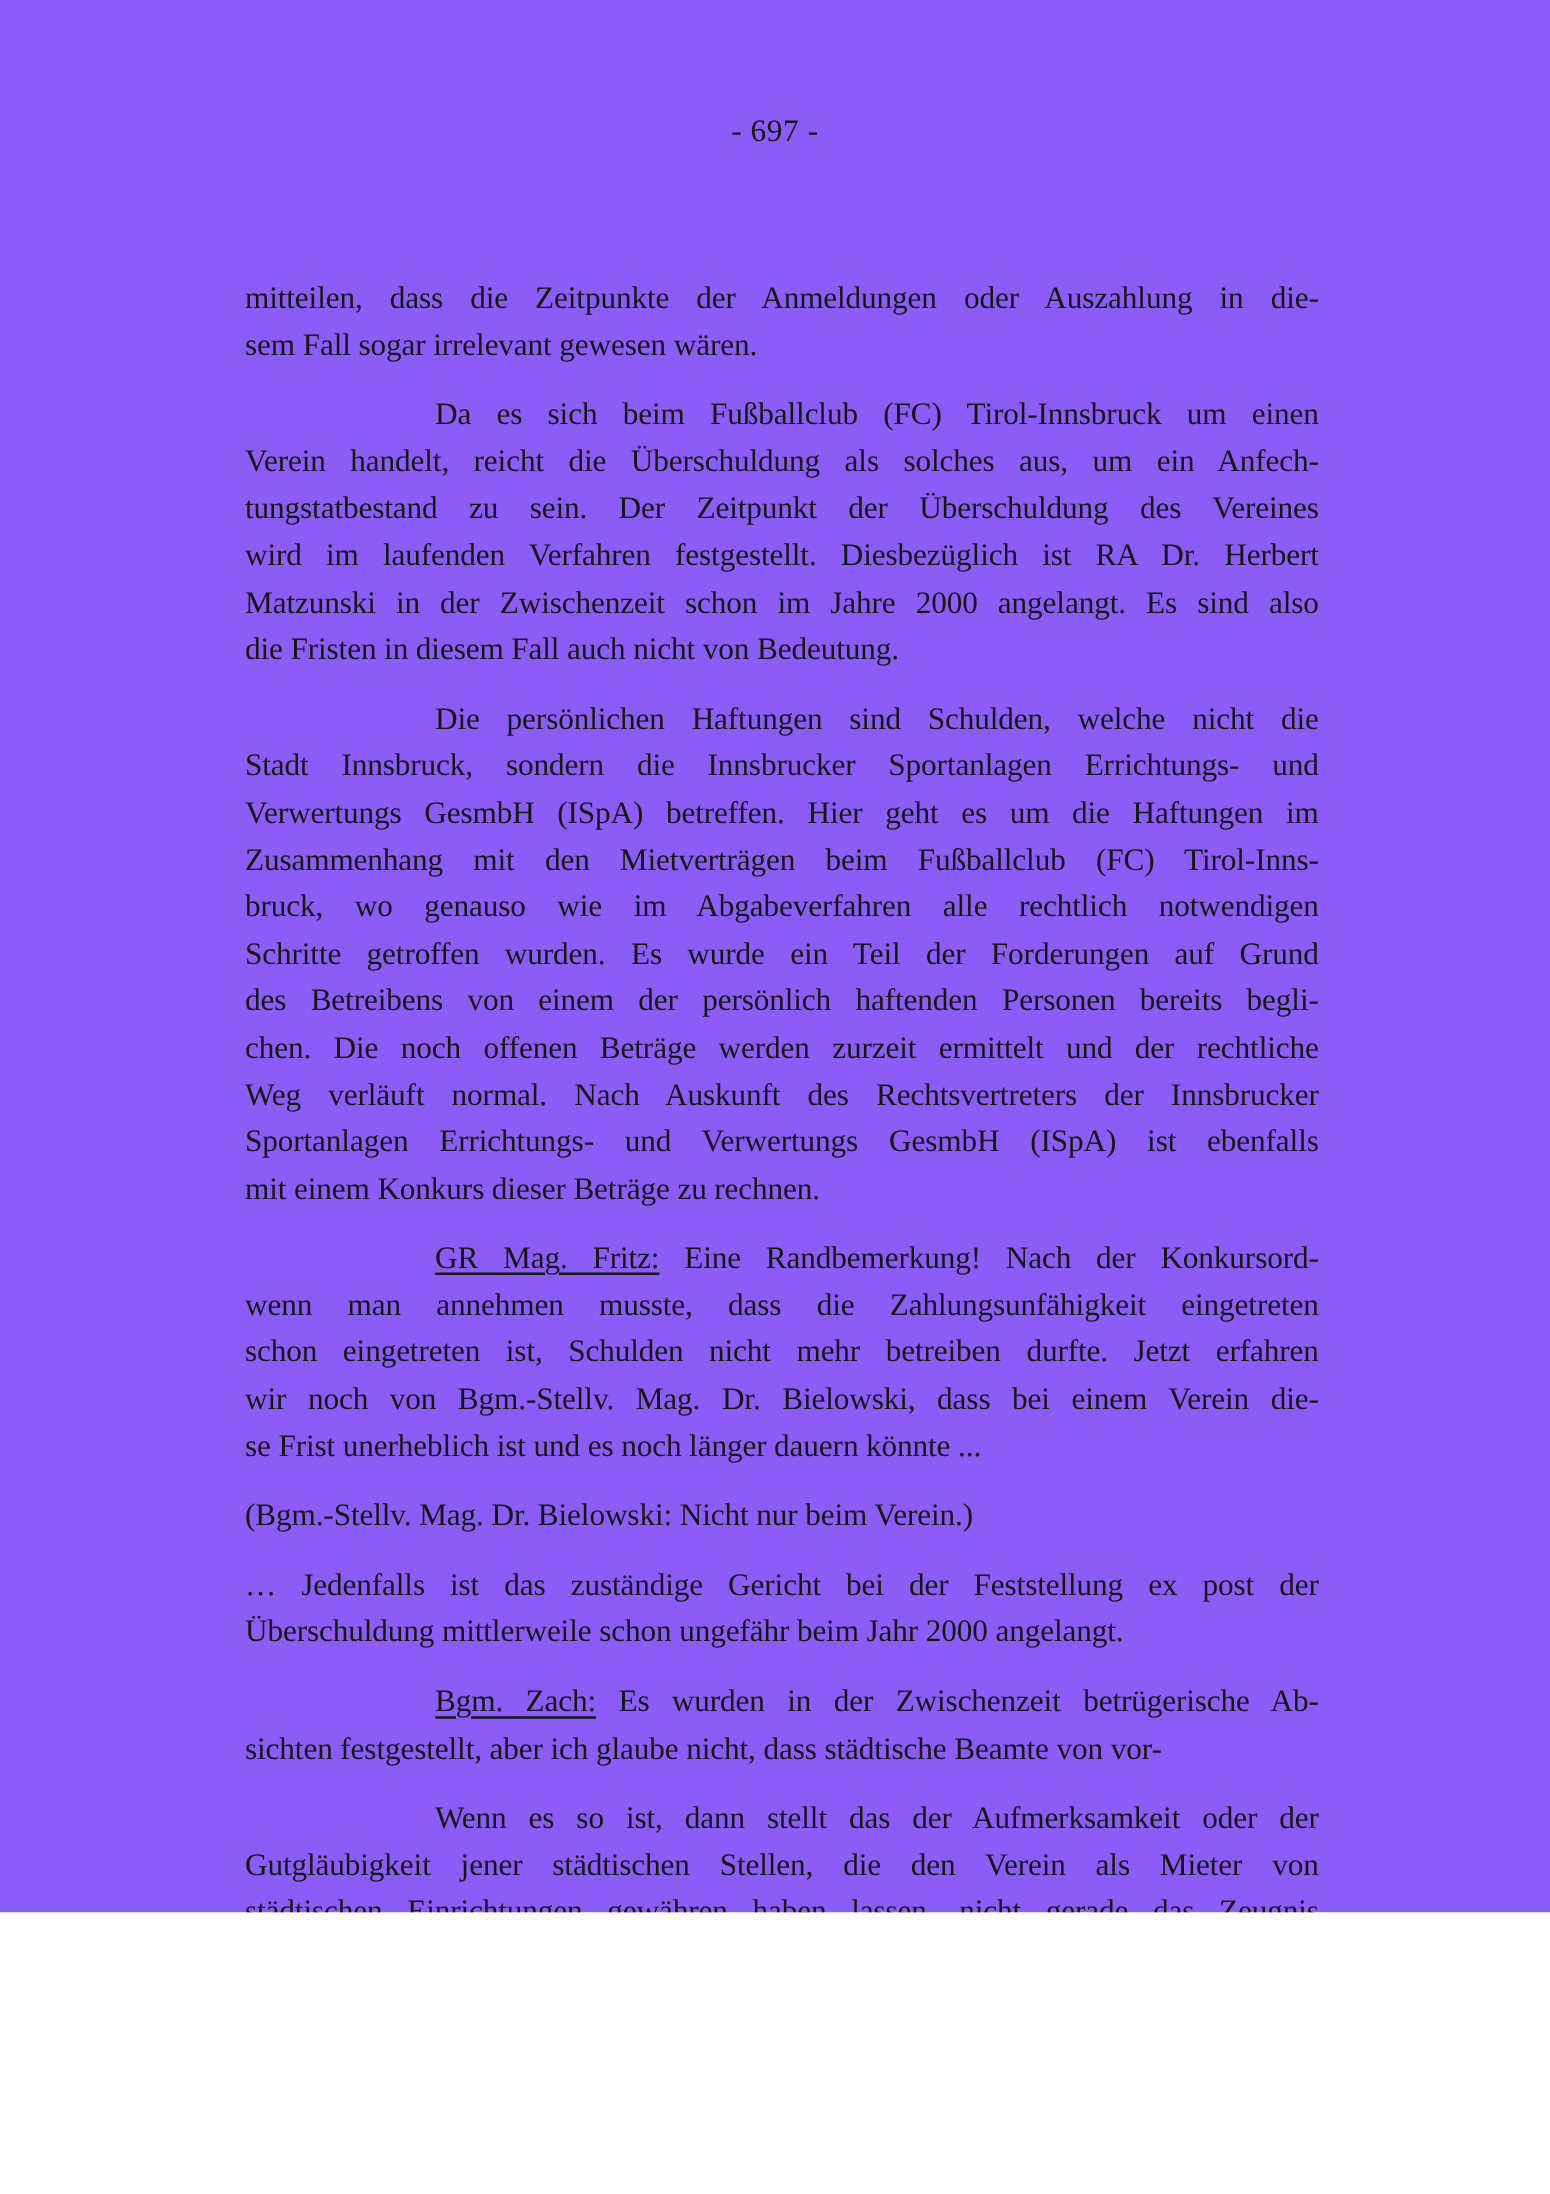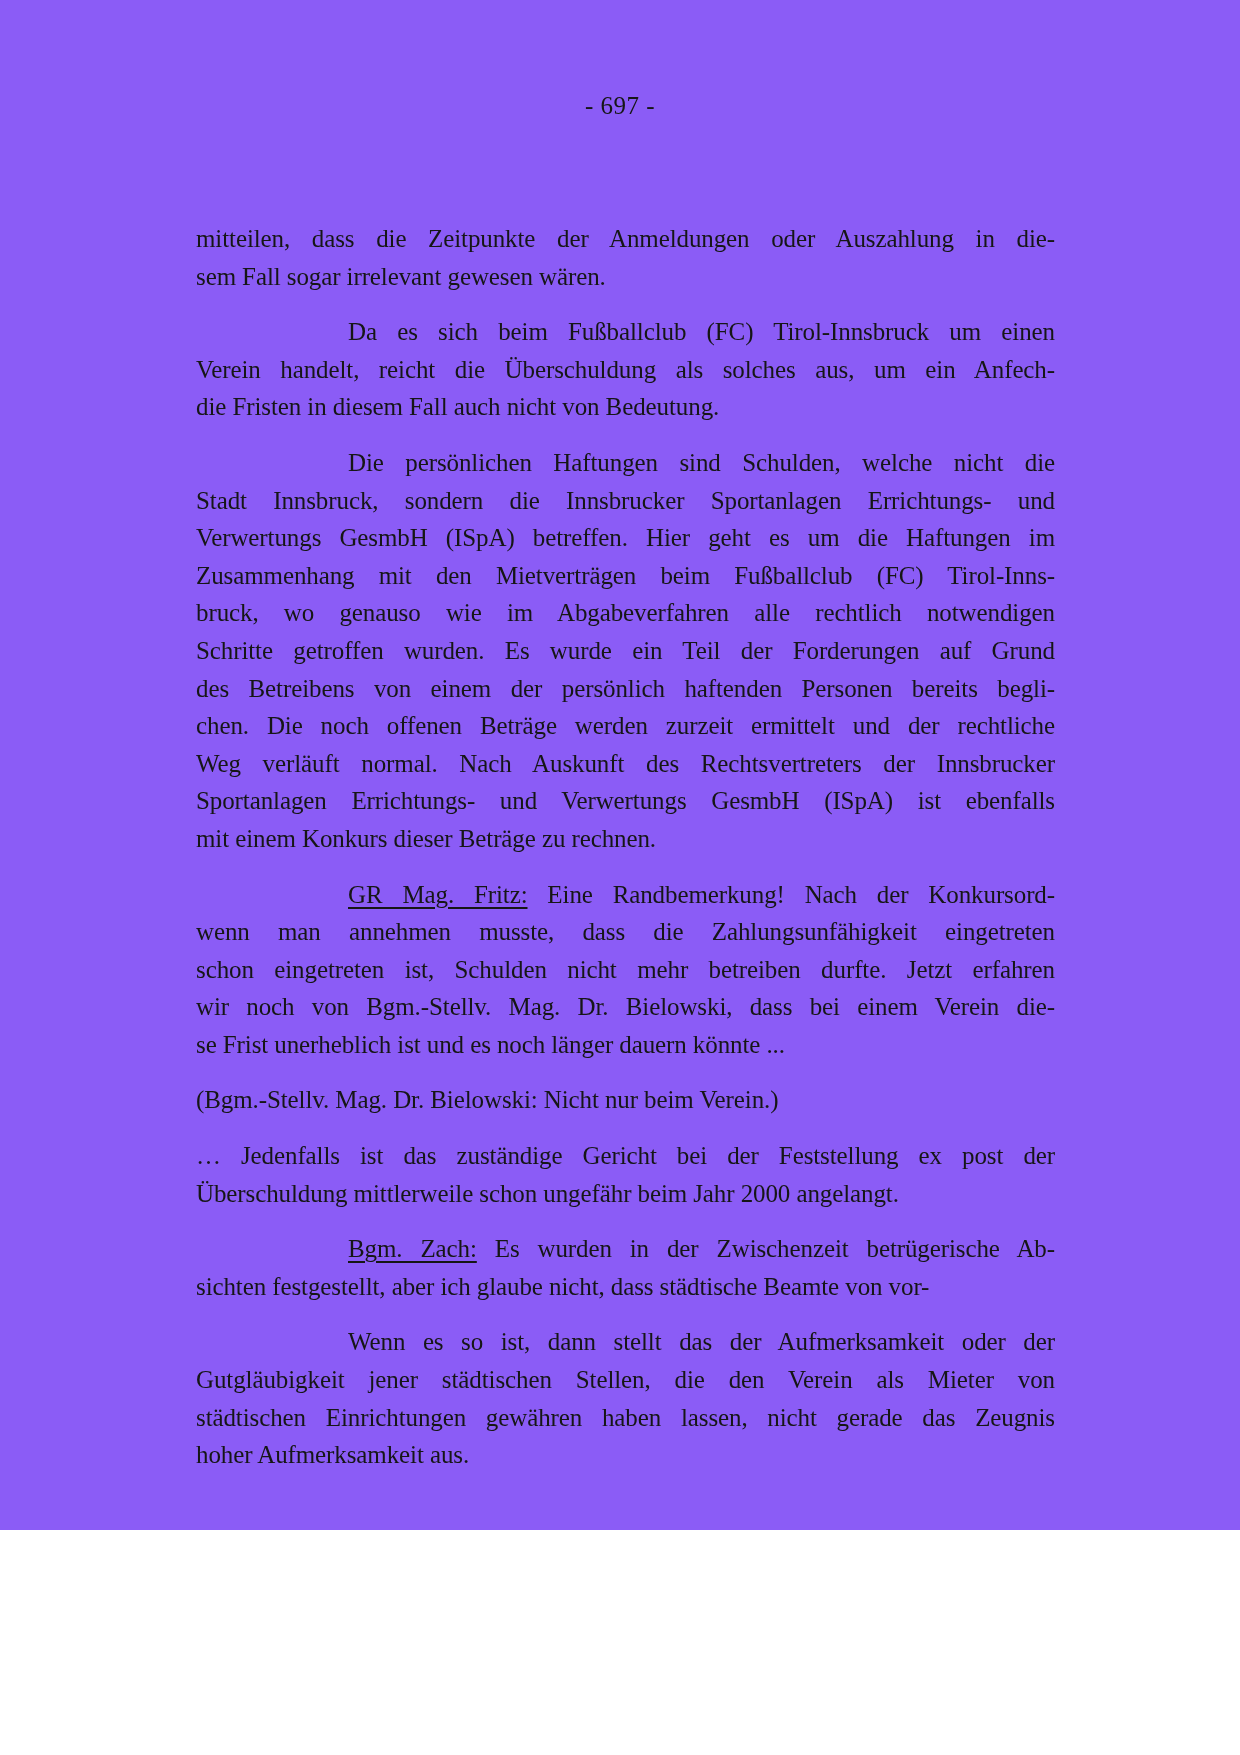--- a/index.html
+++ b/index.html
@@ -67,20 +67,23 @@
 <div class="page">
   <div class="page-number">- 697 -</div>
   <div class="body-text">
       <div class="paragraph">
         <div class="line just"><span>mitteilen, dass die Zeitpunkte der Anmeldungen oder Auszahlung in die-</span></div>
         <div class="line"><span>sem Fall sogar irrelevant gewesen wären.</span></div>
       </div>
       <div class="paragraph">
         <div class="line just indent"><span>Da es sich beim Fußballclub (FC) Tirol-Innsbruck um einen</span></div>
         <div class="line just"><span>Verein handelt, reicht die Überschuldung als solches aus, um ein Anfech-</span></div>
+        <div class="line just"><span>tungstatbestand zu sein. Der Zeitpunkt der Überschuldung des Vereines</span></div>
+        <div class="line just"><span>wird im laufenden Verfahren festgestellt. Diesbezüglich ist RA Dr. Herbert</span></div>
+        <div class="line just"><span>Matzunski in der Zwischenzeit schon im Jahre 2000 angelangt. Es sind also</span></div>
         <div class="line"><span>die Fristen in diesem Fall auch nicht von Bedeutung.</span></div>
       </div>
       <div class="paragraph">
         <div class="line just indent"><span>Die persönlichen Haftungen sind Schulden, welche nicht die</span></div>
         <div class="line just"><span>Stadt Innsbruck, sondern die Innsbrucker Sportanlagen Errichtungs- und</span></div>
         <div class="line just"><span>Verwertungs GesmbH (ISpA) betreffen. Hier geht es um die Haftungen im</span></div>
         <div class="line just"><span>Zusammenhang mit den Mietverträgen beim Fußballclub (FC) Tirol-Inns-</span></div>
         <div class="line just"><span>bruck, wo genauso wie im Abgabeverfahren alle rechtlich notwendigen</span></div>
         <div class="line just"><span>Schritte getroffen wurden. Es wurde ein Teil der Forderungen auf Grund</span></div>
         <div class="line just"><span>des Betreibens von einem der persönlich haftenden Personen bereits begli-</span></div>

